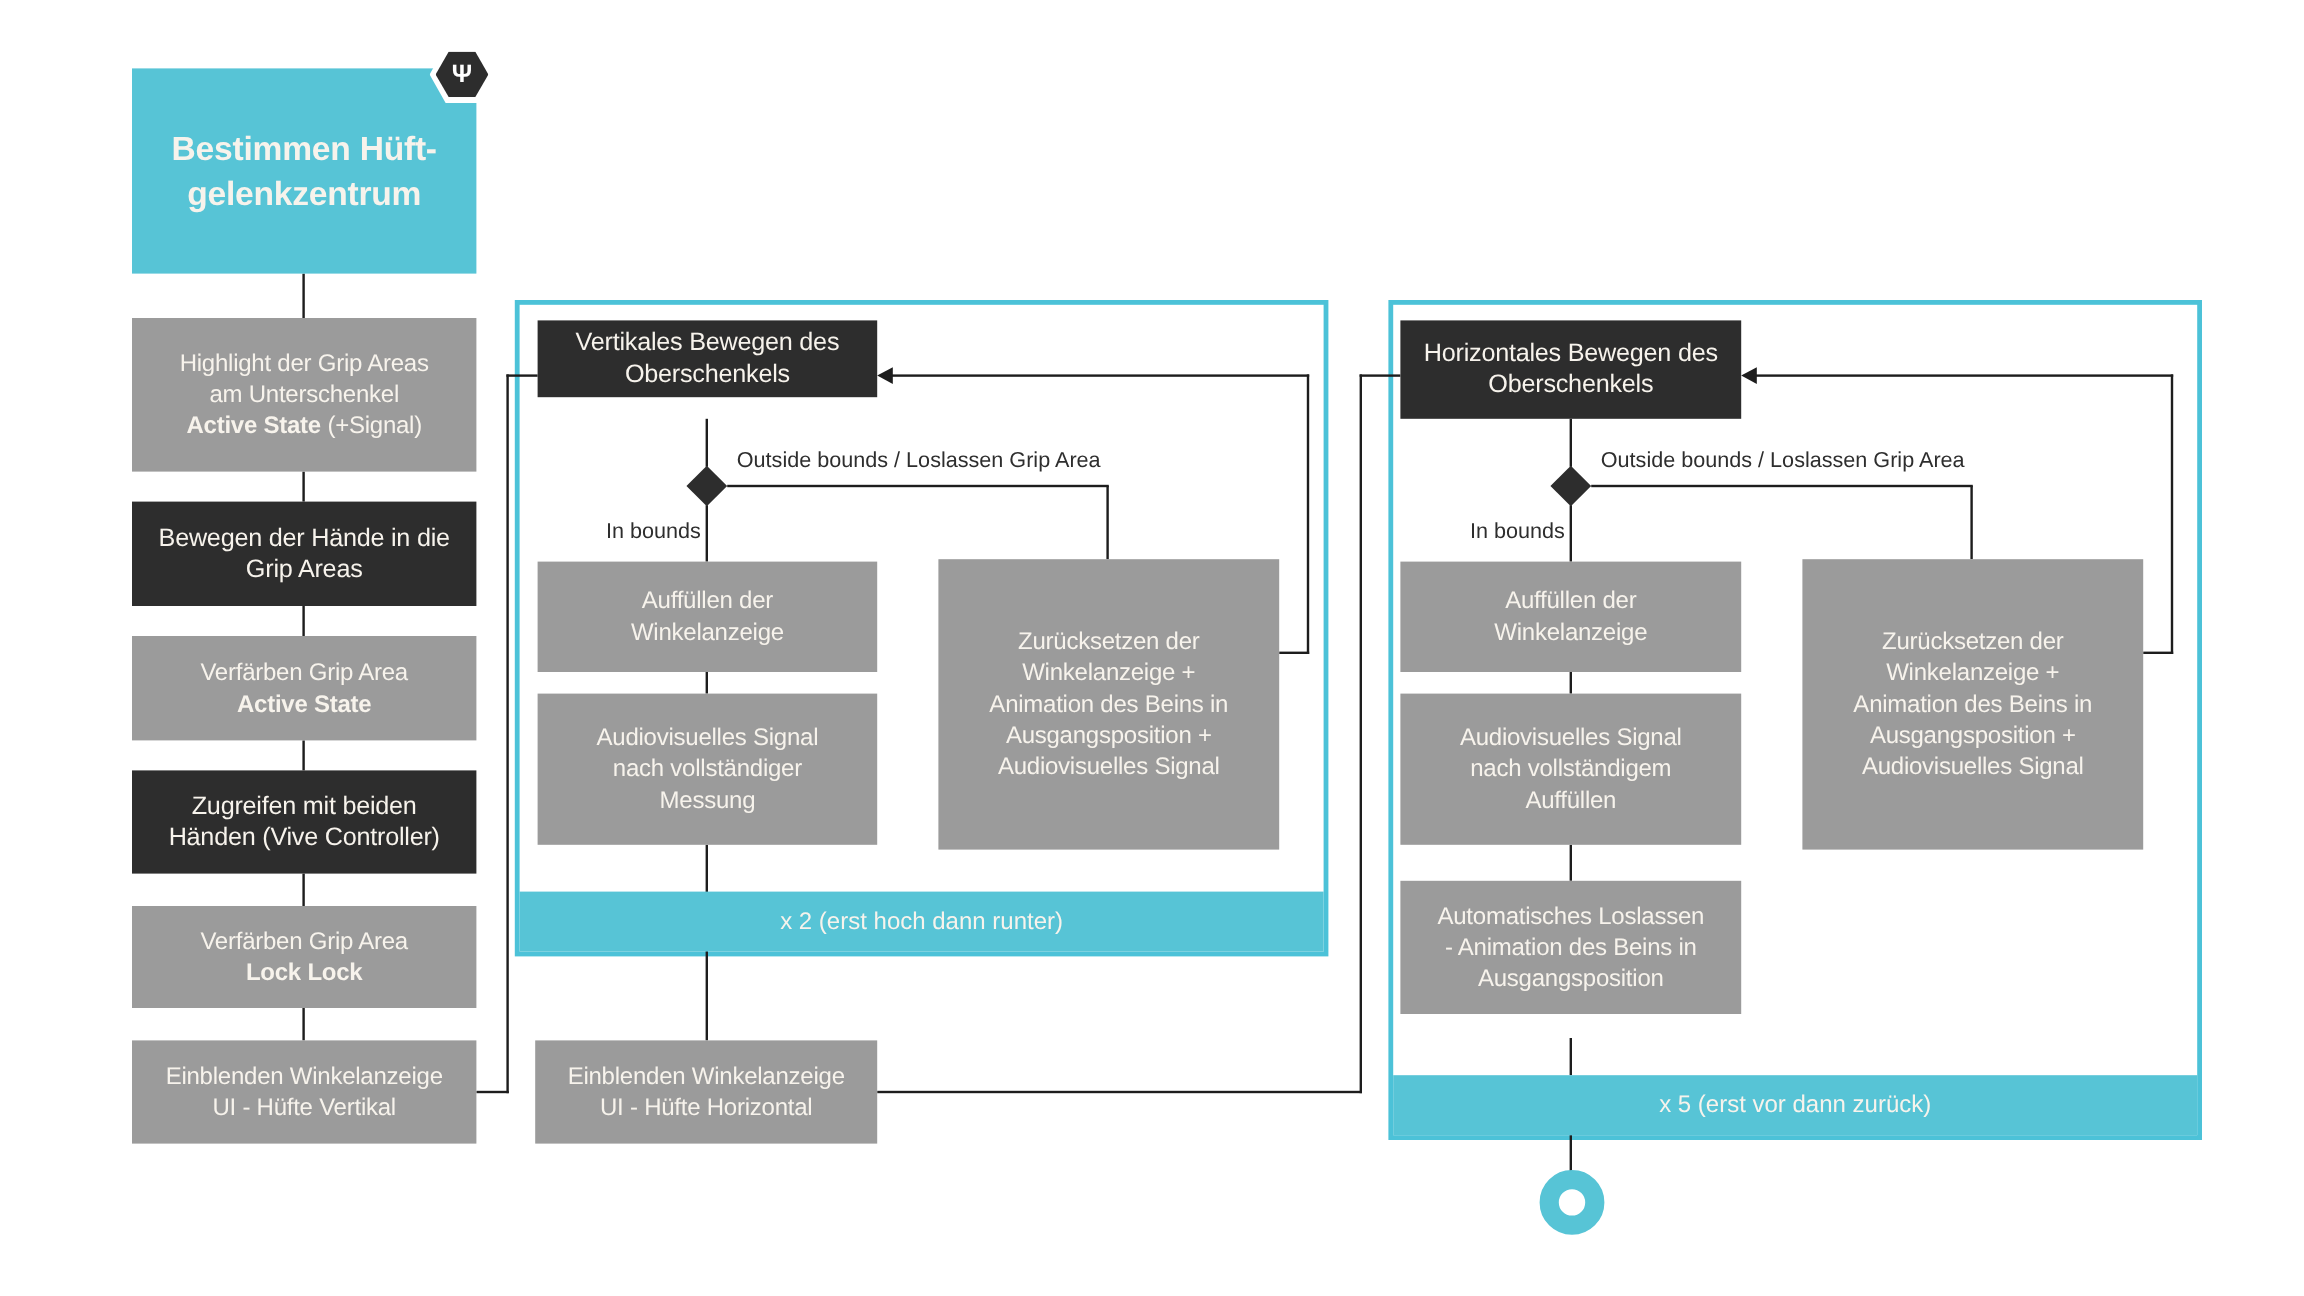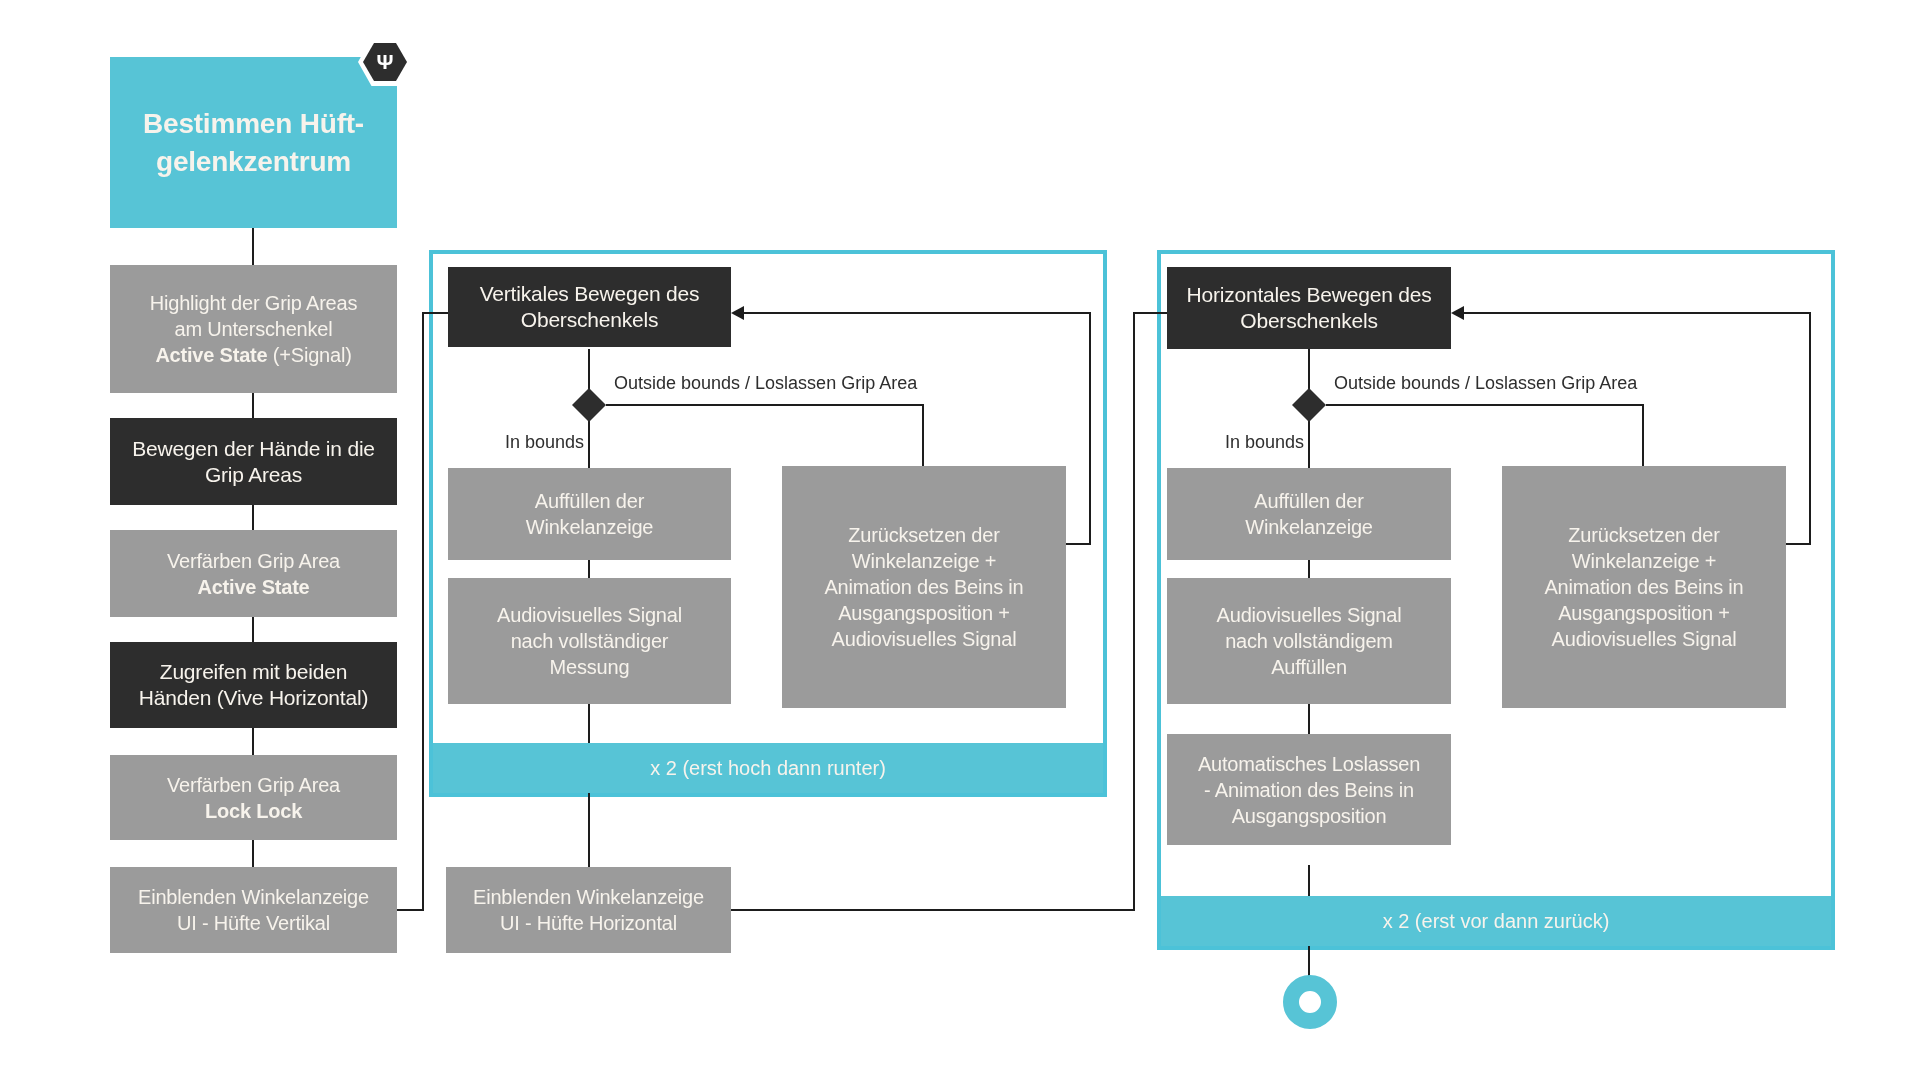--- a/index.html
+++ b/index.html
@@ -71,21 +71,21 @@
 <div class="box dark" style="left:110px;top:418px;width:287px;height:87px;">
   <span>Bewegen der Hände in die
 Grip Areas</span>
 </div>
 <div class="box gray" style="left:110px;top:530px;width:287px;height:87px;">
   <span><span>Verfärben Grip Area
 </span><strong>Active State</strong></span>
 </div>
 <div class="box dark" style="left:110px;top:642px;width:287px;height:86px;">
   <span>Zugreifen mit beiden
-Händen (Vive Horizontal)</span>
+Händen (Vive Controller)</span>
 </div>
 <div class="box gray" style="left:110px;top:755px;width:287px;height:85px;">
   <span><span>Verfärben Grip Area
 </span><strong>Lock Lock</strong></span>
 </div>
 <div class="box gray" style="left:110px;top:867px;width:287px;height:86px;">
   <span>Einblenden Winkelanzeige
 UI - Hüfte Vertikal</span>
 </div>
 
@@ -98,21 +98,21 @@
 
 <div class="hline" style="left:397px;top:909px;width:27px;"></div>
 <div class="vline" style="left:422px;top:312px;height:599px;"></div>
 <div class="hline" style="left:422px;top:312px;width:26px;"></div>
 
 <div class="container" style="left:429px;top:250px;width:678px;height:547px;"></div>
 <div class="footerbar" style="left:433px;top:743px;width:670px;height:50px;">
   <span>x 2 (erst hoch dann runter)</span>
 </div>
 
-<div class="box dark" style="left:448px;top:267px;width:283px;height:80px;">
+<div class="box dark" style="left:448px;top:267px;width:283px;height:64px;">
   <span>Vertikales Bewegen des
 Oberschenkels</span>
 </div>
 
 <div class="vline" style="left:588px;top:349px;height:40px;"></div>
 <div class="diamond" style="left:577px;top:393px;"></div>
 <div class="flow-label" style="left:614px;top:373px;">Outside bounds / Loslassen Grip Area</div>
 <div class="flow-label" style="left:470px;top:432px;width:114px;text-align:right;">In bounds</div>
 
 <div class="hline" style="left:606px;top:404px;width:318px;"></div>
@@ -148,21 +148,21 @@
   <span>Einblenden Winkelanzeige
 UI - Hüfte Horizontal</span>
 </div>
 
 <div class="hline" style="left:731px;top:909px;width:404px;"></div>
 <div class="vline" style="left:1133px;top:312px;height:599px;"></div>
 <div class="hline" style="left:1133px;top:312px;width:34px;"></div>
 
 <div class="container" style="left:1157px;top:250px;width:678px;height:700px;"></div>
 <div class="footerbar" style="left:1161px;top:896px;width:670px;height:50px;">
-  <span>x 2 (erst vor dann zurück)</span>
+  <span>x 5 (erst vor dann zurück)</span>
 </div>
 
 <div class="box dark" style="left:1167px;top:267px;width:284px;height:82px;">
   <span>Horizontales Bewegen des
 Oberschenkels</span>
 </div>
 
 <div class="vline" style="left:1308px;top:349px;height:40px;"></div>
 <div class="diamond" style="left:1297px;top:393px;"></div>
 <div class="flow-label" style="left:1334px;top:373px;">Outside bounds / Loslassen Grip Area</div>

